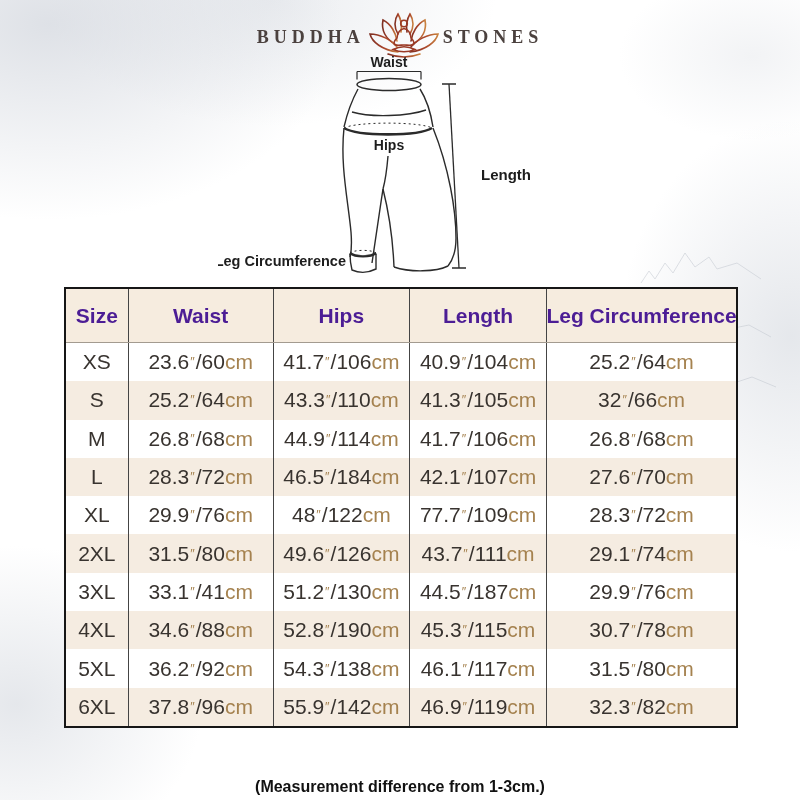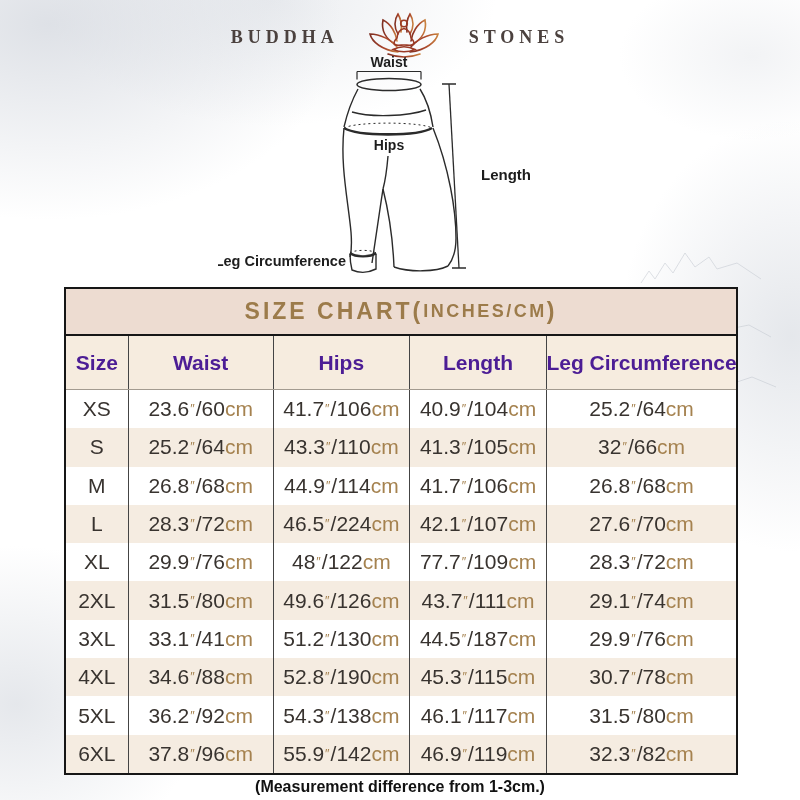--- a/index.html
+++ b/index.html
@@ -9,21 +9,21 @@
     background:
       radial-gradient(420px 280px at 6% 3%, rgba(200,205,214,.6), rgba(200,205,214,0) 70%),
       radial-gradient(320px 180px at 34% 0%, rgba(205,210,218,.4), rgba(205,210,218,0) 70%),
       radial-gradient(190px 120px at 94% 7%, rgba(208,212,219,.28), rgba(208,212,219,0) 70%),
       radial-gradient(240px 300px at 99% 42%, rgba(203,208,216,.5), rgba(203,208,216,0) 72%),
       radial-gradient(260px 220px at 2% 88%, rgba(203,208,216,.5), rgba(203,208,216,0) 72%),
       #ffffff;
   }
   
   .logo-row{position:absolute;top:12px;left:0;right:0;height:50px;
-    display:flex;align-items:center;justify-content:center;gap:29px;}
+    display:flex;align-items:center;justify-content:center;gap:3px;}
   .brand-text{font-family:"Liberation Serif",serif;font-size:18px;letter-spacing:5px;
     color:#4b413e;font-weight:600;}
   
   .diagram{position:absolute;left:218px;top:54px;}
   .diagram text{font-family:"Liberation Sans",sans-serif;font-weight:bold;fill:#1d1d1d;}
   .mountains{position:absolute;right:4px;top:228px;}
   
   .size-table{position:absolute;left:64px;top:287px;width:674px;
     border:2px solid #161616;background:#fff;box-sizing:border-box;}
   .table-title{height:45px;background:#eddcd1;border-bottom:2px solid #161616;
@@ -115,25 +115,20 @@
       <path d="M449,84 L459,268" stroke-width="1.3"></path>
       <path d="M442,84 H456 M452,268 H466" stroke-width="1.6"></path>
     </g>
     <text x="389" y="67" font-size="14" text-anchor="middle">Waist</text>
     <text x="389" y="150" font-size="14" text-anchor="middle">Hips</text>
     <text x="481" y="180" font-size="15" text-anchor="start">Length</text>
     <text x="346" y="266" font-size="14.5" text-anchor="end">Leg Circumference</text>
   </svg>
 
   <div class="size-table">
-    <div class="table-title">
-      <span>SIZE CHART(</span>
-        <span class="inner">INCHES/CM</span>
-        <span>)</span>
-    </div>
     <div class="thead">
       <div class="th">Size</div>
       <div class="th mid">Waist</div>
       <div class="th mid">Hips</div>
       <div class="th mid">Length</div>
       <div class="th mid">Leg Circumference</div>
     </div>
     <div class="tbody">
         <div class="tr">
           <div class="td">XS</div>
@@ -220,21 +215,21 @@
           <div class="td">L</div>
           <div class="td mid">
             <span>28.3</span>
             <span class="inch">″</span>
             <span>/72</span>
             <span class="unit">cm</span>
           </div>
           <div class="td mid">
             <span>46.5</span>
             <span class="inch">″</span>
-            <span>/224</span>
+            <span>/184</span>
             <span class="unit">cm</span>
           </div>
           <div class="td mid">
             <span>42.1</span>
             <span class="inch">″</span>
             <span>/107</span>
             <span class="unit">cm</span>
           </div>
           <div class="td mid">
             <span>27.6</span>

